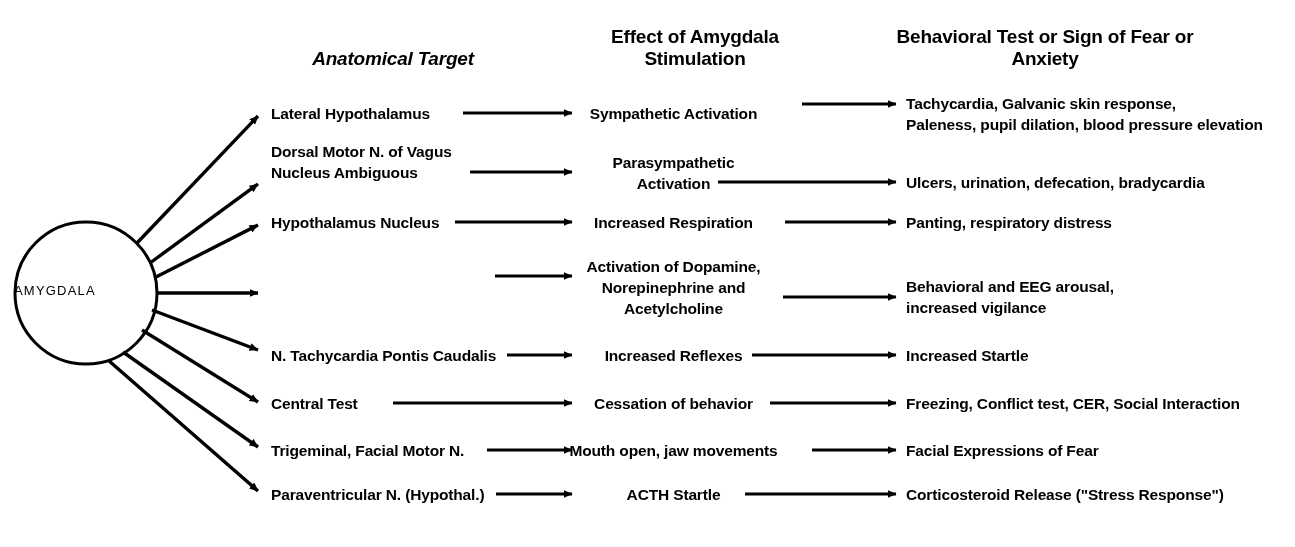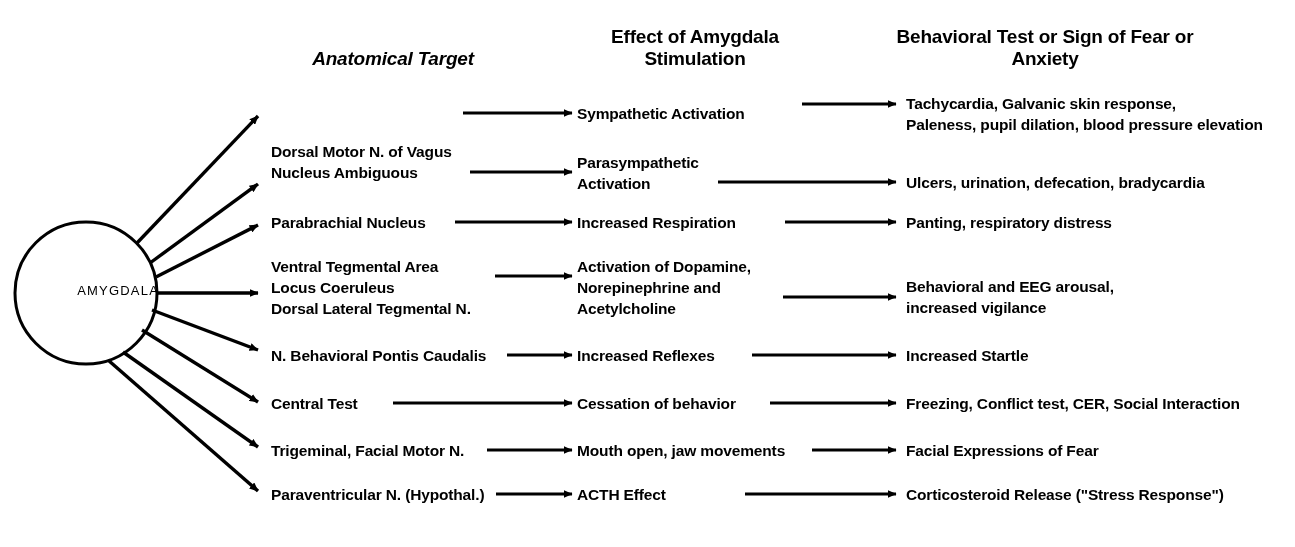--- a/index.html
+++ b/index.html
@@ -39,29 +39,29 @@
 
   .cell {
     position: absolute;
     font-size: 15.5px;
     line-height: 21px;
     font-weight: 600;
     letter-spacing: -0.15px;
     white-space: pre-line;
   }
   .cell.c1 { left: 271px; width: 250px; text-align: left; }
-  .cell.c2 { left: 577px; width: 235px; }
+  .cell.c2 { left: 556px; width: 235px; text-align: center; }
   .cell.c3 { left: 906px; width: 400px; text-align: left; }
 
   #amygdala-label {
     position: absolute;
     left: 14px;
     top: 283px;
     width: 145px;
-    text-align: right;
+    text-align: left;
     font-size: 13px;
     letter-spacing: 1.2px;
     font-weight: 500;
   }
 </style>
 </head>
 <body>
 
 <div id="diagram-root">
 
@@ -103,52 +103,50 @@
   </svg>
 
   <div id="amygdala-label">AMYGDALA</div>
 
   <div class="hdr" id="hdr-col1">Anatomical Target</div>
   <div class="hdr" id="hdr-col2">Effect of Amygdala
 Stimulation</div>
   <div class="hdr" id="hdr-col3">Behavioral Test or Sign of
 Fear or Anxiety</div>
 
+  <div class="cell c1" style="top:103px">Lateral Hypothalamus</div>
   <div class="cell c2" style="top:103px">Sympathetic Activation</div>
   <div class="cell c3" style="top:93px">Tachycardia, Galvanic skin response,
 Paleness, pupil dilation, blood pressure elevation</div>
 
   <div class="cell c1" style="top:141px">Dorsal Motor N. of Vagus
 Nucleus Ambiguous</div>
   <div class="cell c2" style="top:152px">Parasympathetic
 Activation</div>
   <div class="cell c3" style="top:172px">Ulcers, urination, defecation, bradycardia</div>
 
-  <div class="cell c1" style="top:212px">Parabrachial Nucleus</div>
+  <div class="cell c1" style="top:212px">Hypothalamus Nucleus</div>
   <div class="cell c2" style="top:212px">Increased Respiration</div>
   <div class="cell c3" style="top:212px">Panting, respiratory distress</div>
 
-  <div class="cell c1" style="top:256px">Ventral Tegmental Area
-Locus Coeruleus
-Dorsal Lateral Tegmental N.</div>
   <div class="cell c2" style="top:256px">Activation of Dopamine,
 Norepinephrine and
 Acetylcholine</div>
   <div class="cell c3" style="top:276px">Behavioral and EEG arousal,
 increased vigilance</div>
 
-  <div class="cell c1" style="top:345px">N. Behavioral Pontis Caudalis</div>
+  <div class="cell c1" style="top:345px">N. Tachycardia Pontis Caudalis</div>
   <div class="cell c2" style="top:345px">Increased Reflexes</div>
   <div class="cell c3" style="top:345px">Increased Startle</div>
 
   <div class="cell c1" style="top:393px">Central Test</div>
   <div class="cell c2" style="top:393px">Cessation of behavior</div>
   <div class="cell c3" style="top:393px">Freezing, Conflict test, CER, Social Interaction</div>
 
   <div class="cell c1" style="top:440px">Trigeminal, Facial Motor N.</div>
   <div class="cell c2" style="top:440px">Mouth open, jaw movements</div>
   <div class="cell c3" style="top:440px">Facial Expressions of Fear</div>
 
   <div class="cell c1" style="top:484px">Paraventricular N. (Hypothal.)</div>
-  <div class="cell c2" style="top:484px">ACTH Effect</div>
+  <div class="cell c2" style="top:484px">ACTH Startle</div>
   <div class="cell c3" style="top:484px">Corticosteroid Release ("Stress Response")</div>
 
 </div>
 
 </body></html>

